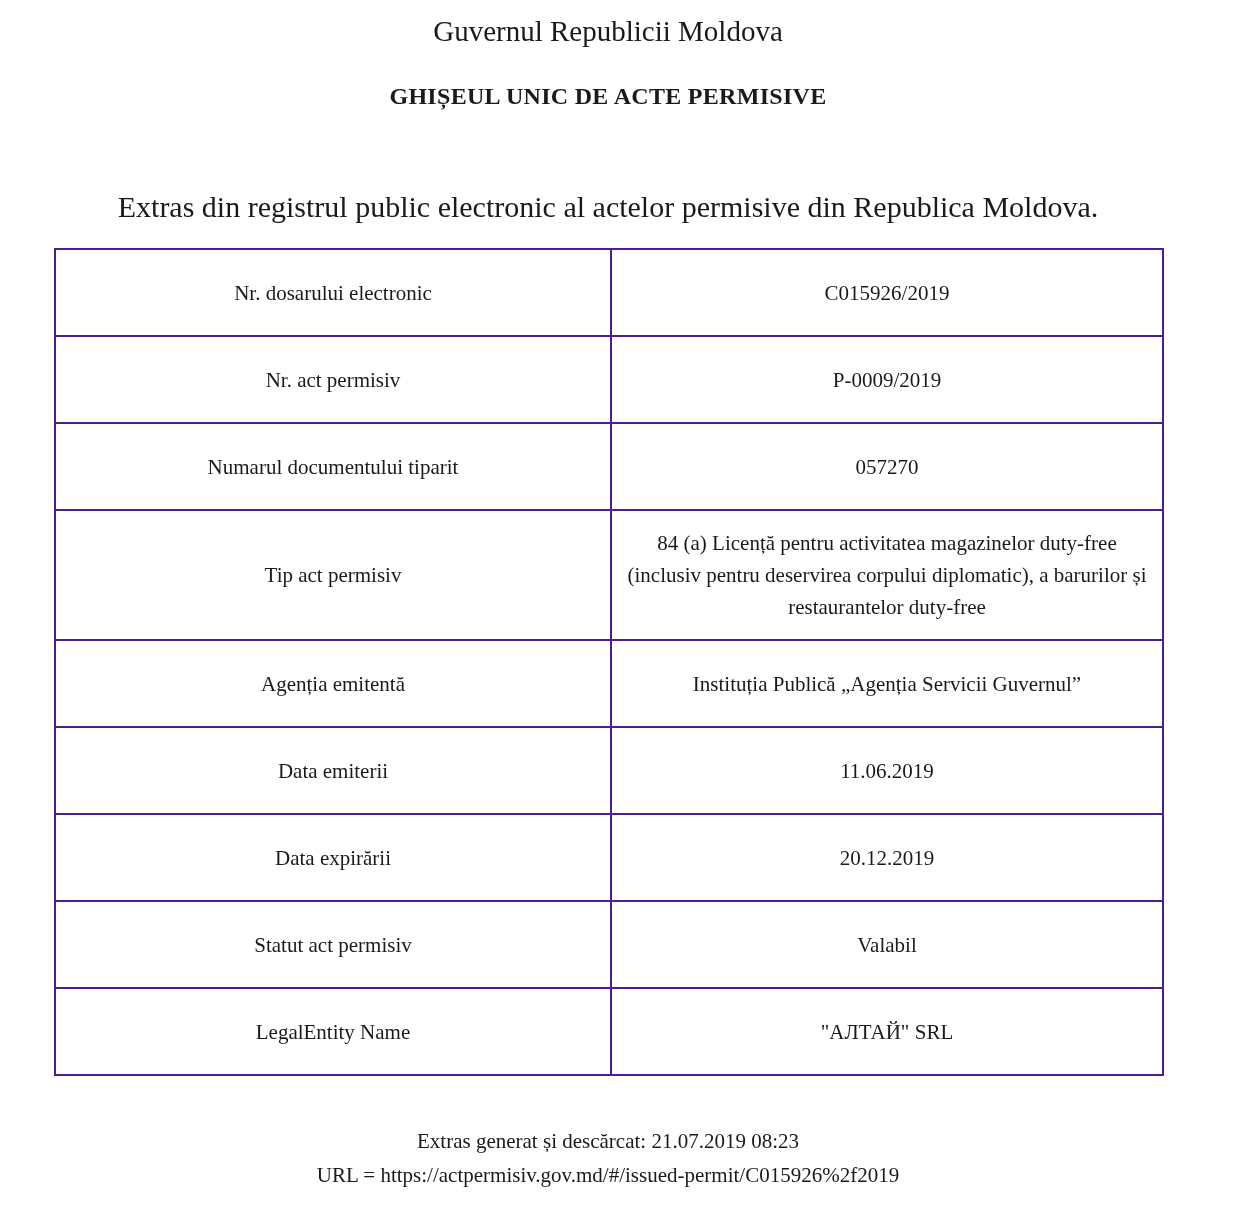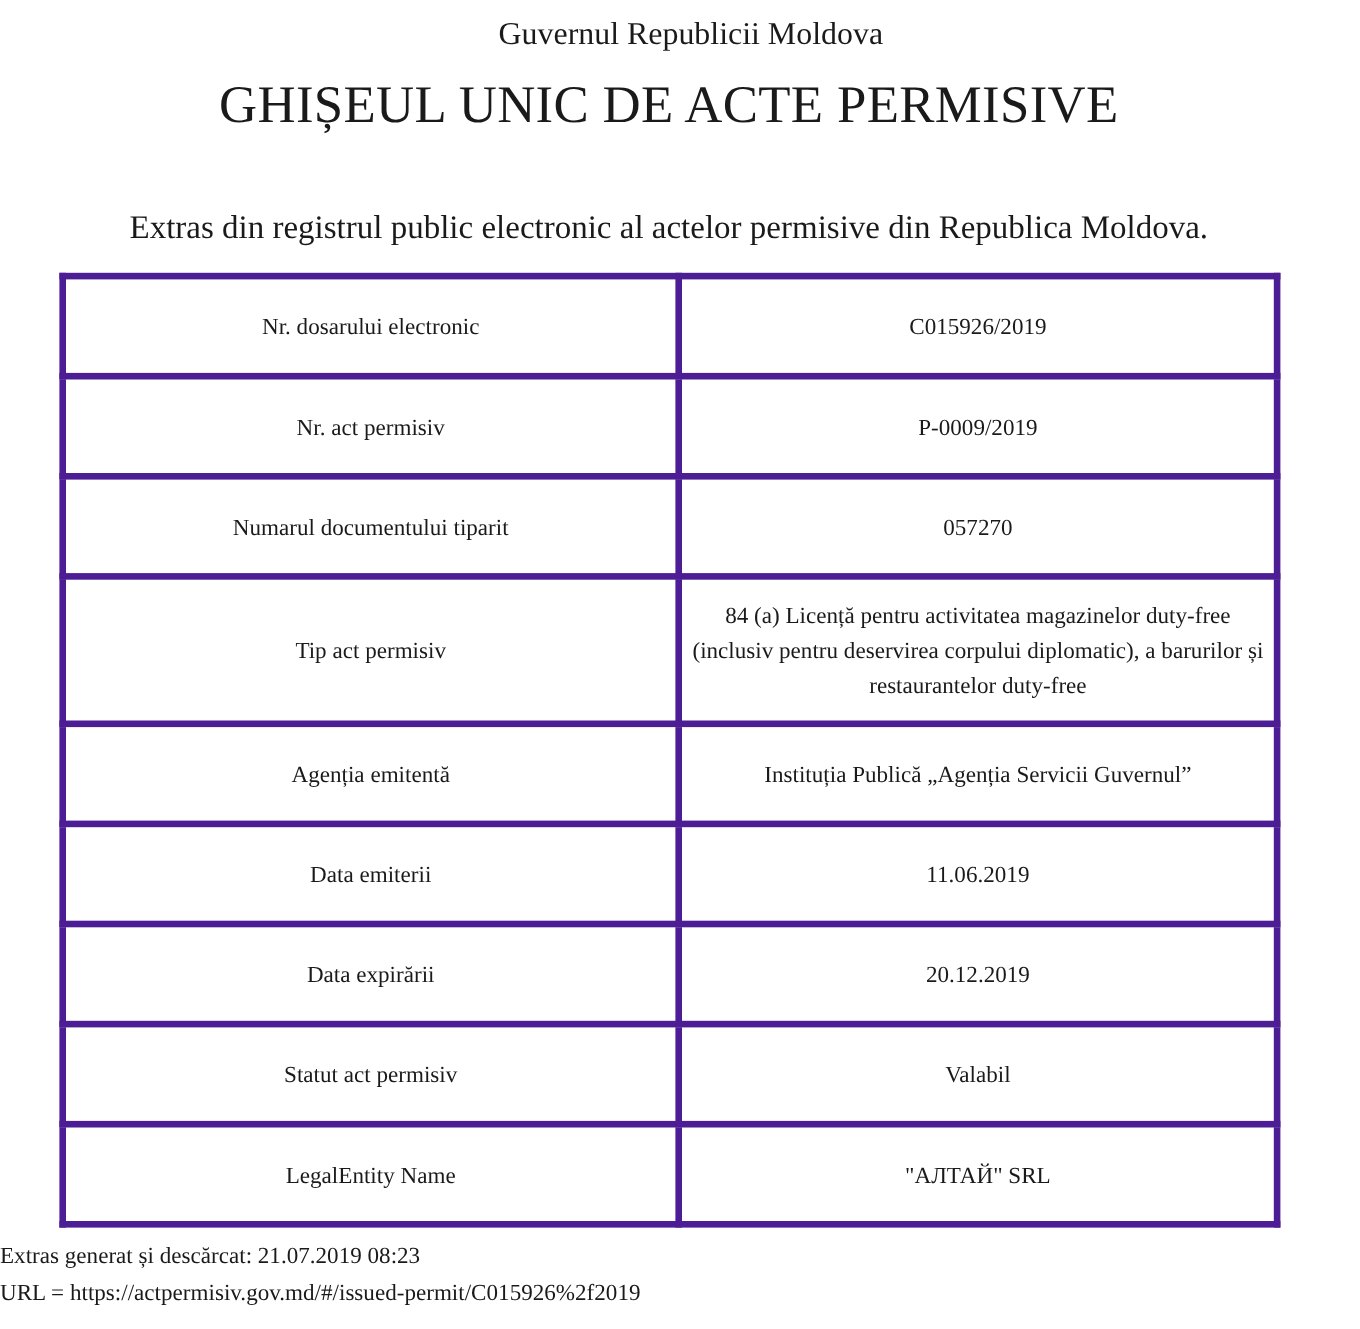--- a/index.html
+++ b/index.html
@@ -2,43 +2,43 @@
 <html><head>
   <meta charset="utf-8">
   <style>
     html, body { margin: 0; padding: 0; background: #ffffff; }
     body {
       width: 1236px; height: 1208px; position: relative; overflow: hidden;
       font-family: "Liberation Serif", "DejaVu Serif", serif; color: #1a1a1a;
     }
     .gov-title {
       position: absolute; top: 12px; left: 0; width: 1216px; text-align: center;
-      font-size: 29px; line-height: 38px; padding-left: 20px;
+      font-size: 29px; line-height: 38px;
     }
     .main-title {
       position: absolute; top: 74px; left: 0; width: 1216px; text-align: center;
-      font-size: 48px; line-height: 44px; letter-spacing: 0.3px;
+      font-size: 24px; line-height: 44px; letter-spacing: 0.3px; font-weight: bold;
     }
     .subtitle {
       position: absolute; top: 190px; left: 0; width: 1216px; text-align: center;
       font-size: 30px; line-height: 34px;
     }
     table.registry {
       position: absolute; top: 248px; left: 54px; width: 1110px;
       border-collapse: collapse; table-layout: fixed;
     }
     table.registry td {
-      border: 6px solid #4c1d95; text-align: center; vertical-align: middle;
+      border: 2px solid #4c1d95; text-align: center; vertical-align: middle;
       font-size: 21px; line-height: 32px; padding: 16px 8px; height: 53px;
     }
     table.registry td.label { width: 538px; }
     table.registry td.value { font-weight: normal; }
     table.registry tr.tall td { height: 93px; }
     .footer {
-      position: absolute; top: 1124px; left: 0; width: 1216px; text-align: left;
+      position: absolute; top: 1124px; left: 0; width: 1216px; text-align: center;
       font-size: 21px; line-height: 34px;
     }
   </style>
 </head>
 <body>
 
 <div class="gov-title">Guvernul Republicii Moldova</div>
 <div class="main-title">GHIȘEUL UNIC DE ACTE PERMISIVE</div>
 <div class="subtitle">Extras din registrul public electronic al actelor permisive din Republica Moldova.</div>
 

